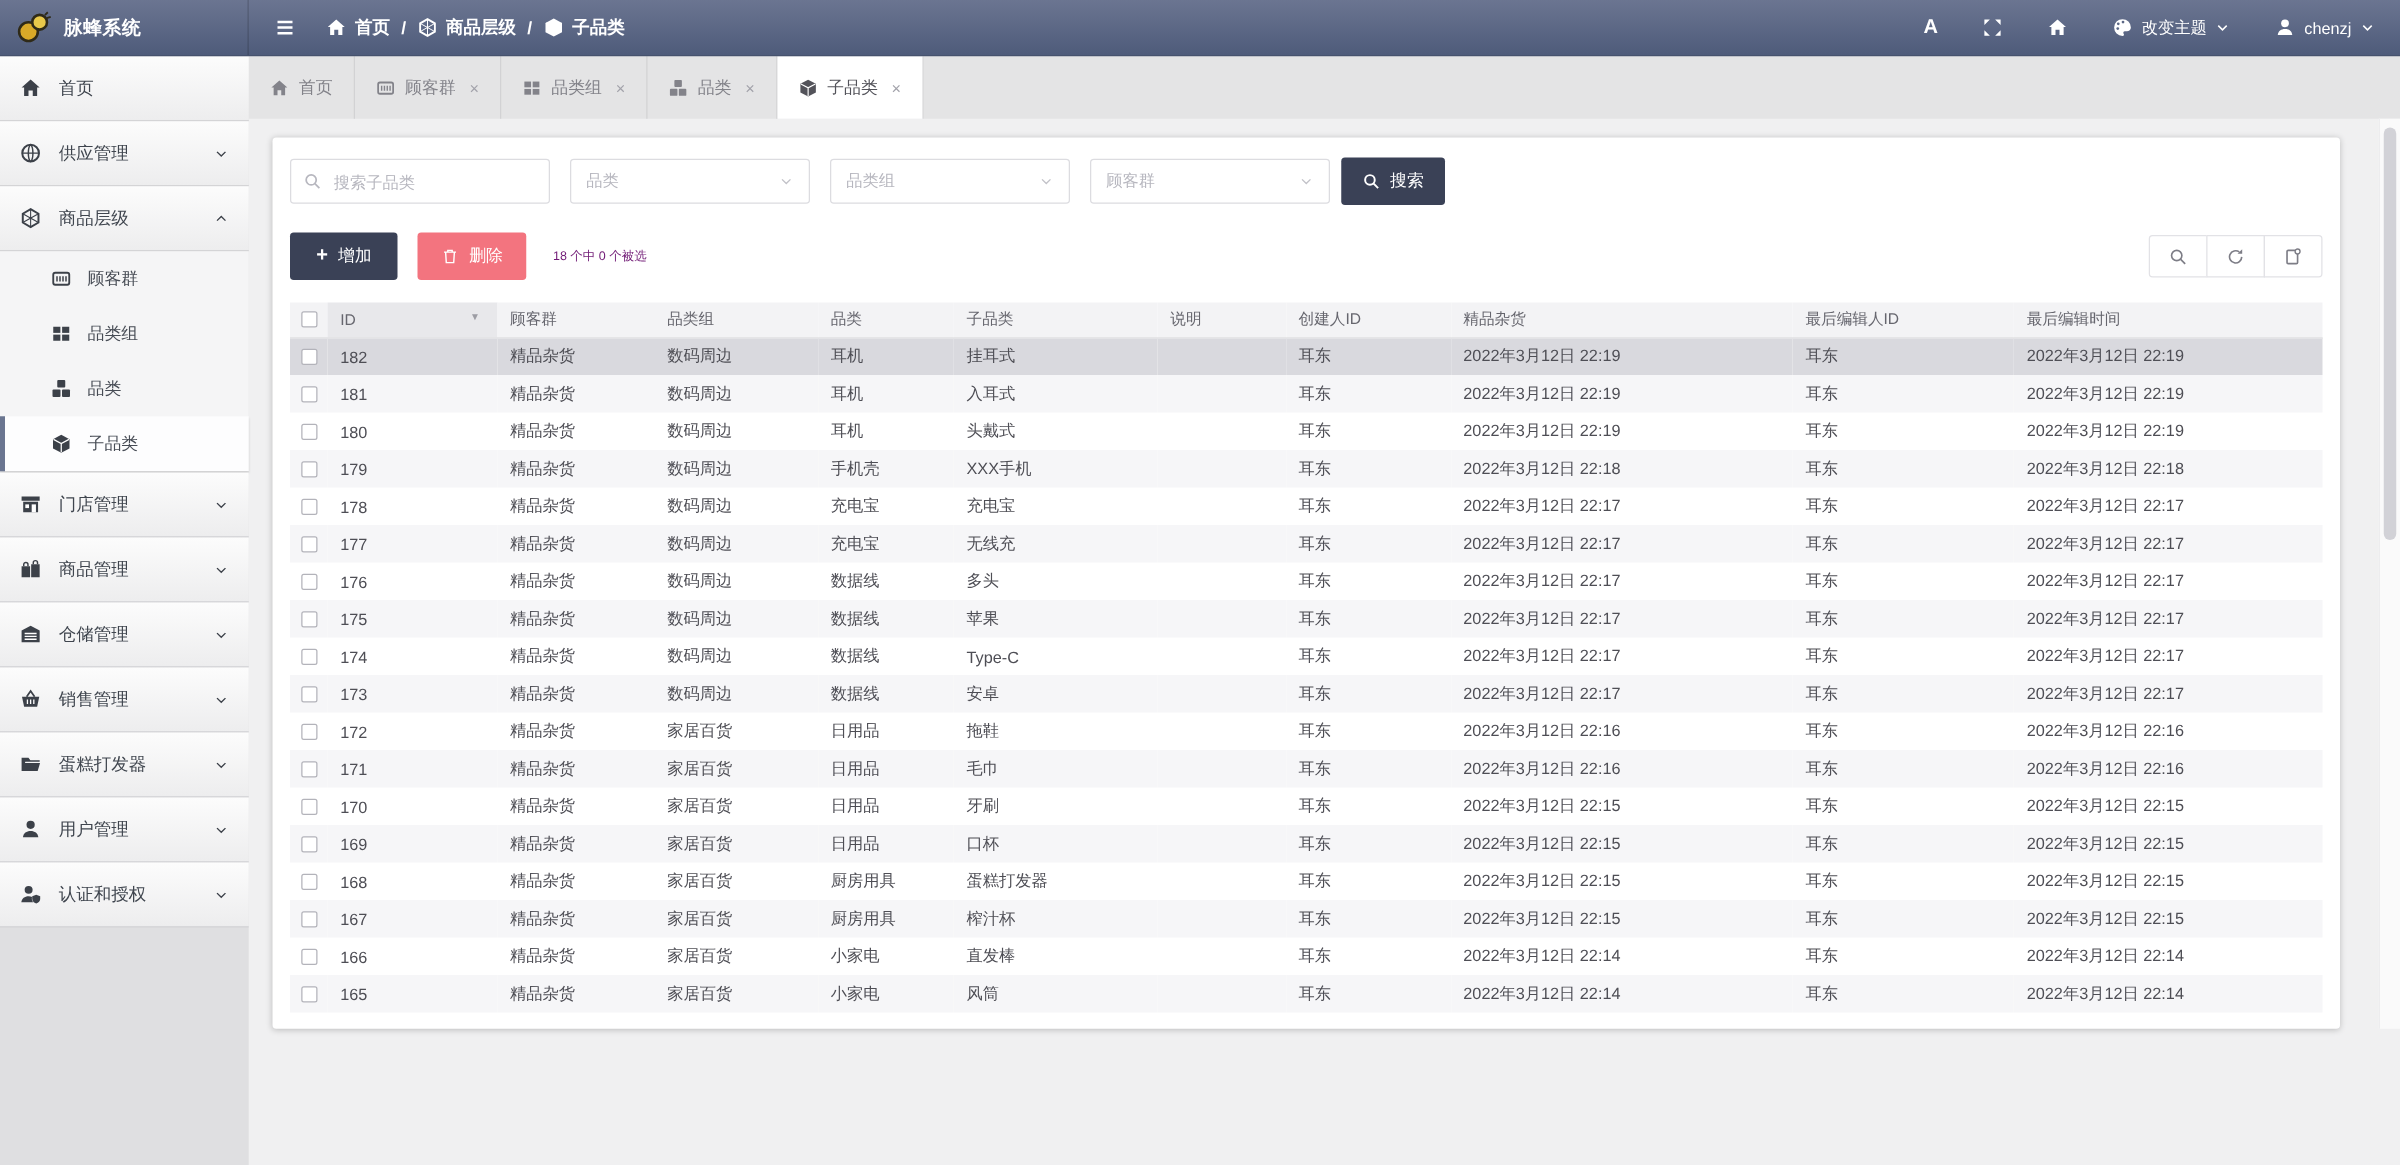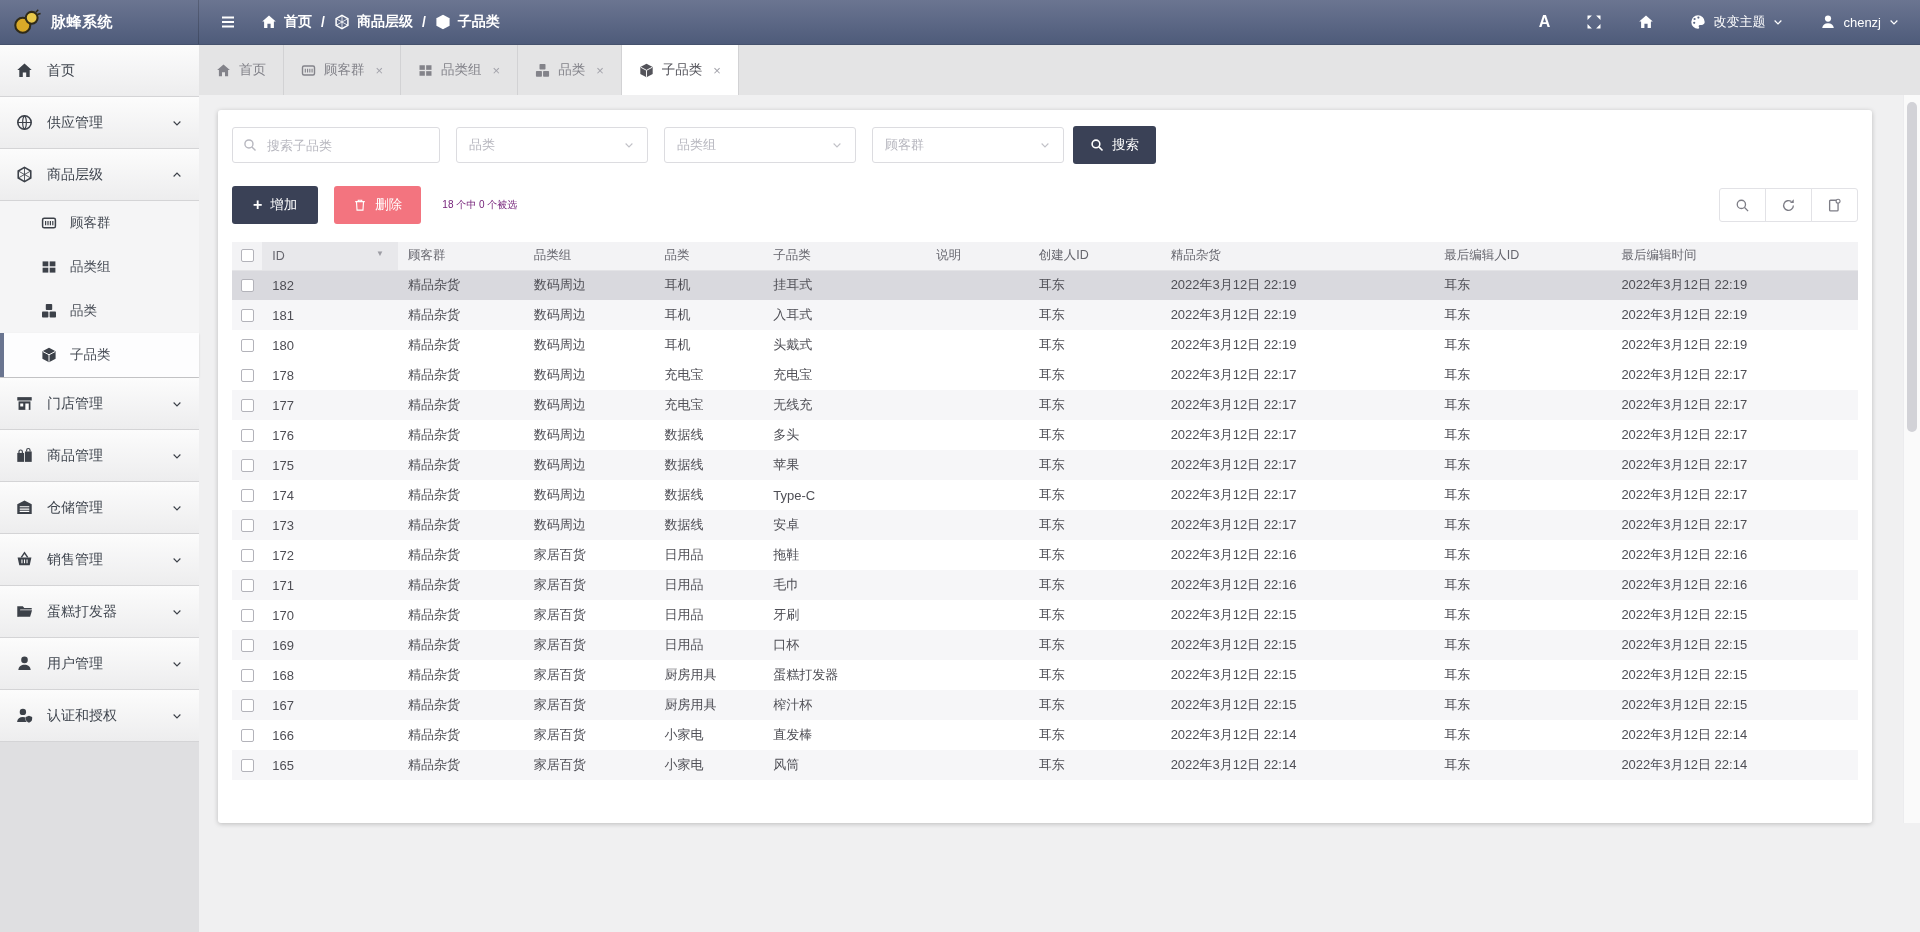--- a/index.html
+++ b/index.html
@@ -621,20 +621,35 @@
               <td>精品杂货</td>
               <td>数码周边</td>
               <td>耳机</td>
               <td>头戴式</td>
               <td></td>
               <td>耳东</td>
               <td>2022年3月12日 22:19</td>
               <td>耳东</td>
               <td>2022年3月12日 22:19</td>
             </tr>
+            <tr class="stripe">
+              <td class="col-check">
+                <input class="cb" type="checkbox" style="">
+              </td>
+              <td>179</td>
+              <td>精品杂货</td>
+              <td>数码周边</td>
+              <td>手机壳</td>
+              <td>XXX手机</td>
+              <td></td>
+              <td>耳东</td>
+              <td>2022年3月12日 22:18</td>
+              <td>耳东</td>
+              <td>2022年3月12日 22:18</td>
+            </tr>
             <tr>
               <td class="col-check">
                 <input class="cb" type="checkbox" style="">
               </td>
               <td>178</td>
               <td>精品杂货</td>
               <td>数码周边</td>
               <td>充电宝</td>
               <td>充电宝</td>
               <td></td>

